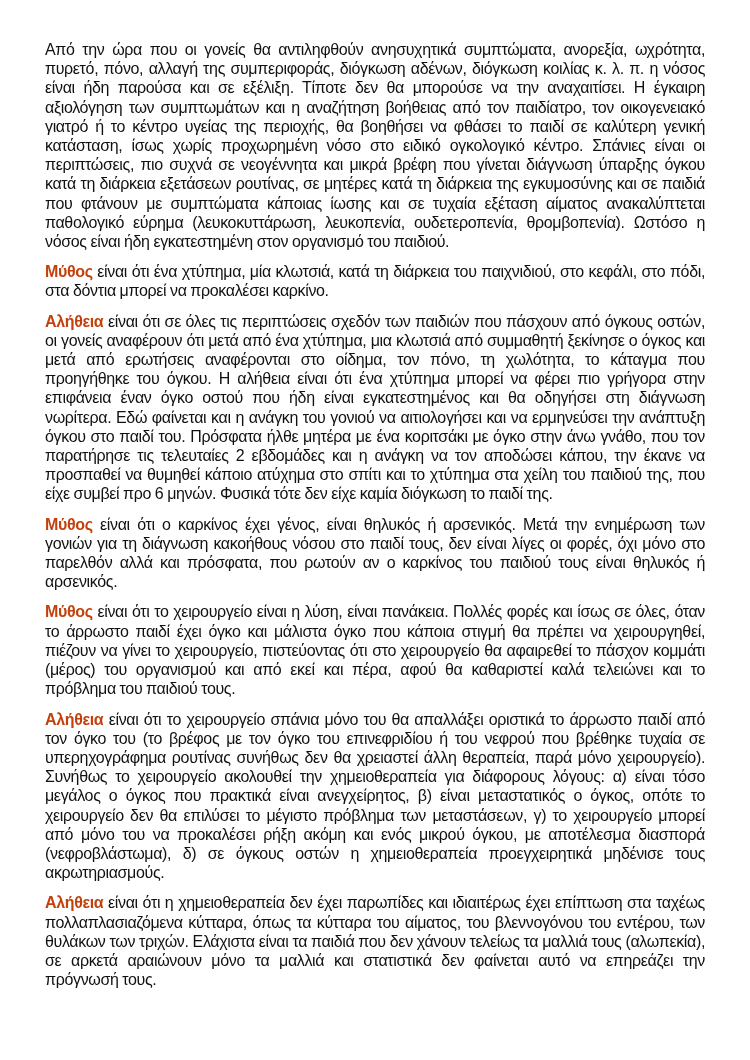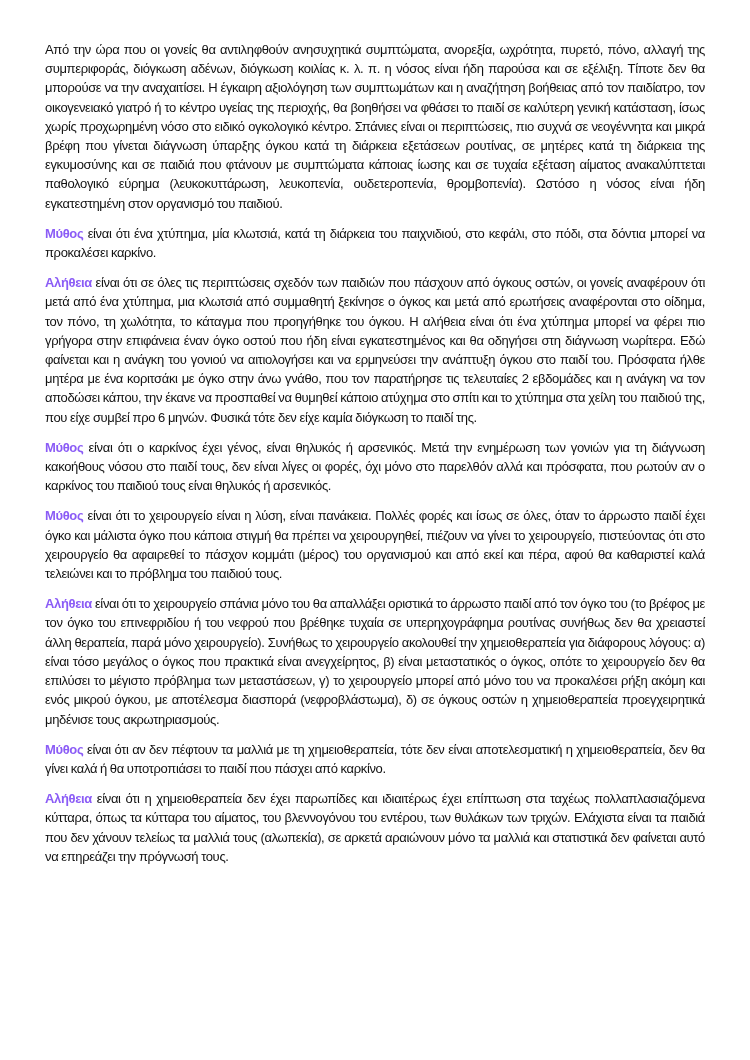--- a/index.html
+++ b/index.html
@@ -13,33 +13,33 @@
     overflow: hidden;
     position: relative;
   }
   .page {
     position: absolute;
     left: 45px;
     top: 40px;
     width: 660px;
     color: #111111;
     font-family: "Liberation Sans", sans-serif;
-    font-size: 13px;
+    font-size: 16px;
     line-height: 19.2px;
     letter-spacing: -0.35px;
     word-spacing: -0.3px;
   }
   .para {
     margin: 0 0 11px 0;
     text-align: justify;
     text-align-last: left;
   }
   .lead {
     font-weight: bold;
-    color: #8b5cf6;
+    color: #c2410c;
   }
 </style>
 </head>
 <body>
 
 <div class="page">
   <p class="para">
     <span>Από την ώρα που οι γονείς θα αντιληφθούν ανησυχητικά συμπτώματα, ανορεξία, ωχρότητα, πυρετό, πόνο, αλλαγή της συμπεριφοράς, διόγκωση αδένων, διόγκωση κοιλίας κ. λ. π. η νόσος είναι ήδη παρούσα και σε εξέλιξη. Τίποτε δεν θα μπορούσε να την αναχαιτίσει. Η έγκαιρη αξιολόγηση των συμπτωμάτων και η αναζήτηση βοήθειας από τον παιδίατρο, τον οικογενειακό γιατρό ή το κέντρο υγείας της περιοχής, θα βοηθήσει να φθάσει το παιδί σε καλύτερη γενική κατάσταση, ίσως χωρίς προχωρημένη νόσο στο ειδικό ογκολογικό κέντρο. Σπάνιες είναι οι περιπτώσεις, πιο συχνά σε νεογέννητα και μικρά βρέφη που γίνεται διάγνωση ύπαρξης όγκου κατά τη διάρκεια εξετάσεων ρουτίνας, σε μητέρες κατά τη διάρκεια της εγκυμοσύνης και σε παιδιά που φτάνουν με συμπτώματα κάποιας ίωσης και σε τυχαία εξέταση αίματος ανακαλύπτεται παθολογικό εύρημα (λευκοκυττάρωση, λευκοπενία, ουδετεροπενία, θρομβοπενία). Ωστόσο η νόσος είναι ήδη εγκατεστημένη στον οργανισμό του παιδιού.</span>
   </p>
   <p class="para">
@@ -51,18 +51,15 @@
   <p class="para">
     <span class="lead">Μύθος</span><span> είναι ότι ο καρκίνος έχει γένος, είναι θηλυκός ή αρσενικός. Μετά την ενημέρωση των γονιών για τη διάγνωση κακοήθους νόσου στο παιδί τους, δεν είναι λίγες οι φορές, όχι μόνο στο παρελθόν αλλά και πρόσφατα, που ρωτούν αν ο καρκίνος του παιδιού τους είναι θηλυκός ή αρσενικός.</span>
   </p>
   <p class="para">
     <span class="lead">Μύθος</span><span> είναι ότι το χειρουργείο είναι η λύση, είναι πανάκεια. Πολλές φορές και ίσως σε όλες, όταν το άρρωστο παιδί έχει όγκο και μάλιστα όγκο που κάποια στιγμή θα πρέπει να χειρουργηθεί, πιέζουν να γίνει το χειρουργείο, πιστεύοντας ότι στο χειρουργείο θα αφαιρεθεί το πάσχον κομμάτι (μέρος) του οργανισμού και από εκεί και πέρα, αφού θα καθαριστεί καλά τελειώνει και το πρόβλημα του παιδιού τους.</span>
   </p>
   <p class="para">
     <span class="lead">Αλήθεια</span><span> είναι ότι το χειρουργείο σπάνια μόνο του θα απαλλάξει οριστικά το άρρωστο παιδί από τον όγκο του (το βρέφος με τον όγκο του επινεφριδίου ή του νεφρού που βρέθηκε τυχαία σε υπερηχογράφημα ρουτίνας συνήθως δεν θα χρειαστεί άλλη θεραπεία, παρά μόνο χειρουργείο). Συνήθως το χειρουργείο ακολουθεί την χημειοθεραπεία για διάφορους λόγους: α) είναι τόσο μεγάλος ο όγκος που πρακτικά είναι ανεγχείρητος, β) είναι μεταστατικός ο όγκος, οπότε το χειρουργείο δεν θα επιλύσει το μέγιστο πρόβλημα των μεταστάσεων, γ) το χειρουργείο μπορεί από μόνο του να προκαλέσει ρήξη ακόμη και ενός μικρού όγκου, με αποτέλεσμα διασπορά (νεφροβλάστωμα), δ) σε όγκους οστών η χημειοθεραπεία προεγχειρητικά μηδένισε τους ακρωτηριασμούς.</span>
   </p>
   <p class="para">
-    <span class="lead">Μύθος</span><span> είναι ότι αν δεν πέφτουν τα μαλλιά με τη χημειοθεραπεία, τότε δεν είναι αποτελεσματική η χημειοθεραπεία, δεν θα γίνει καλά ή θα υποτροπιάσει το παιδί που πάσχει από καρκίνο.</span>
-  </p>
-  <p class="para">
     <span class="lead">Αλήθεια</span><span> είναι ότι η χημειοθεραπεία δεν έχει παρωπίδες και ιδιαιτέρως έχει επίπτωση στα ταχέως πολλαπλασιαζόμενα κύτταρα, όπως τα κύτταρα του αίματος, του βλεννογόνου του εντέρου, των θυλάκων των τριχών. Ελάχιστα είναι τα παιδιά που δεν χάνουν τελείως τα μαλλιά τους (αλωπεκία), σε αρκετά αραιώνουν μόνο τα μαλλιά και στατιστικά δεν φαίνεται αυτό να επηρεάζει την πρόγνωσή τους.</span>
   </p>
 </div>
 
 </body></html>

